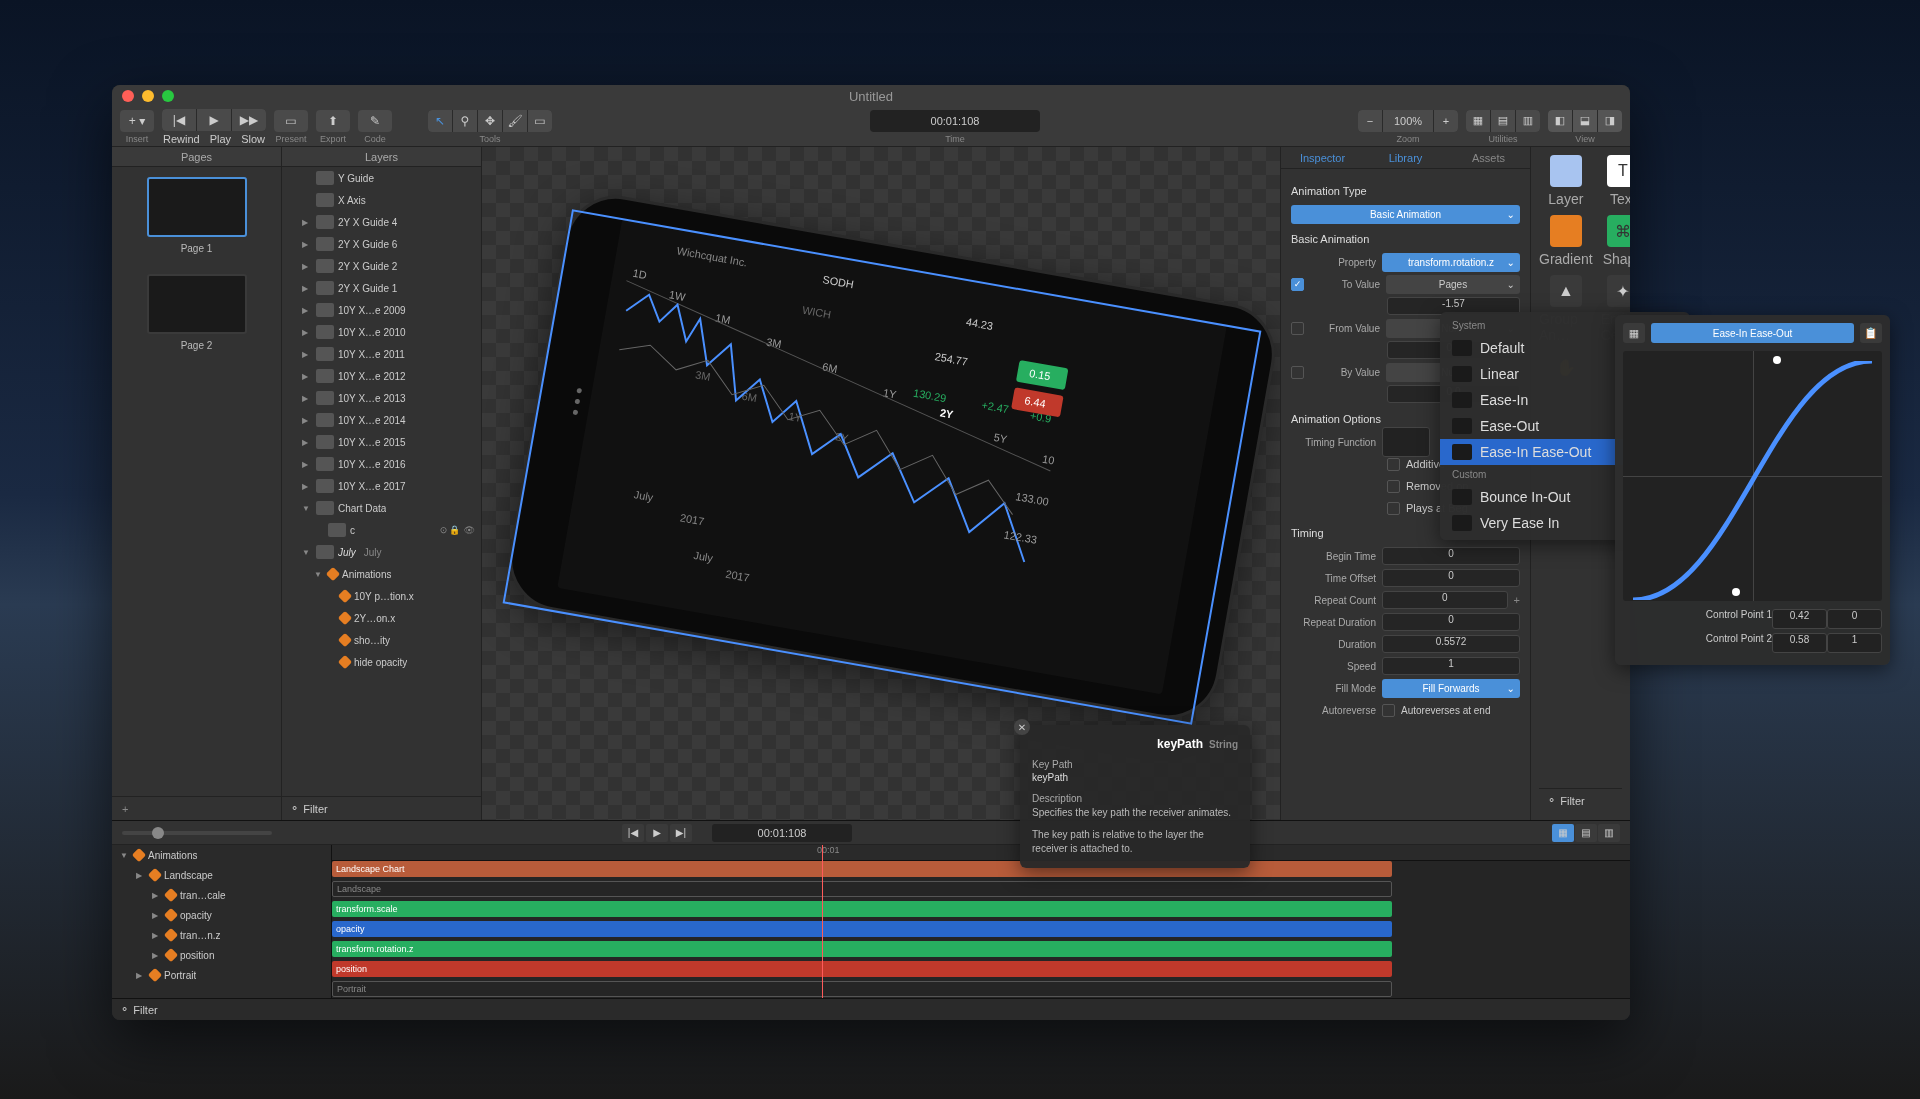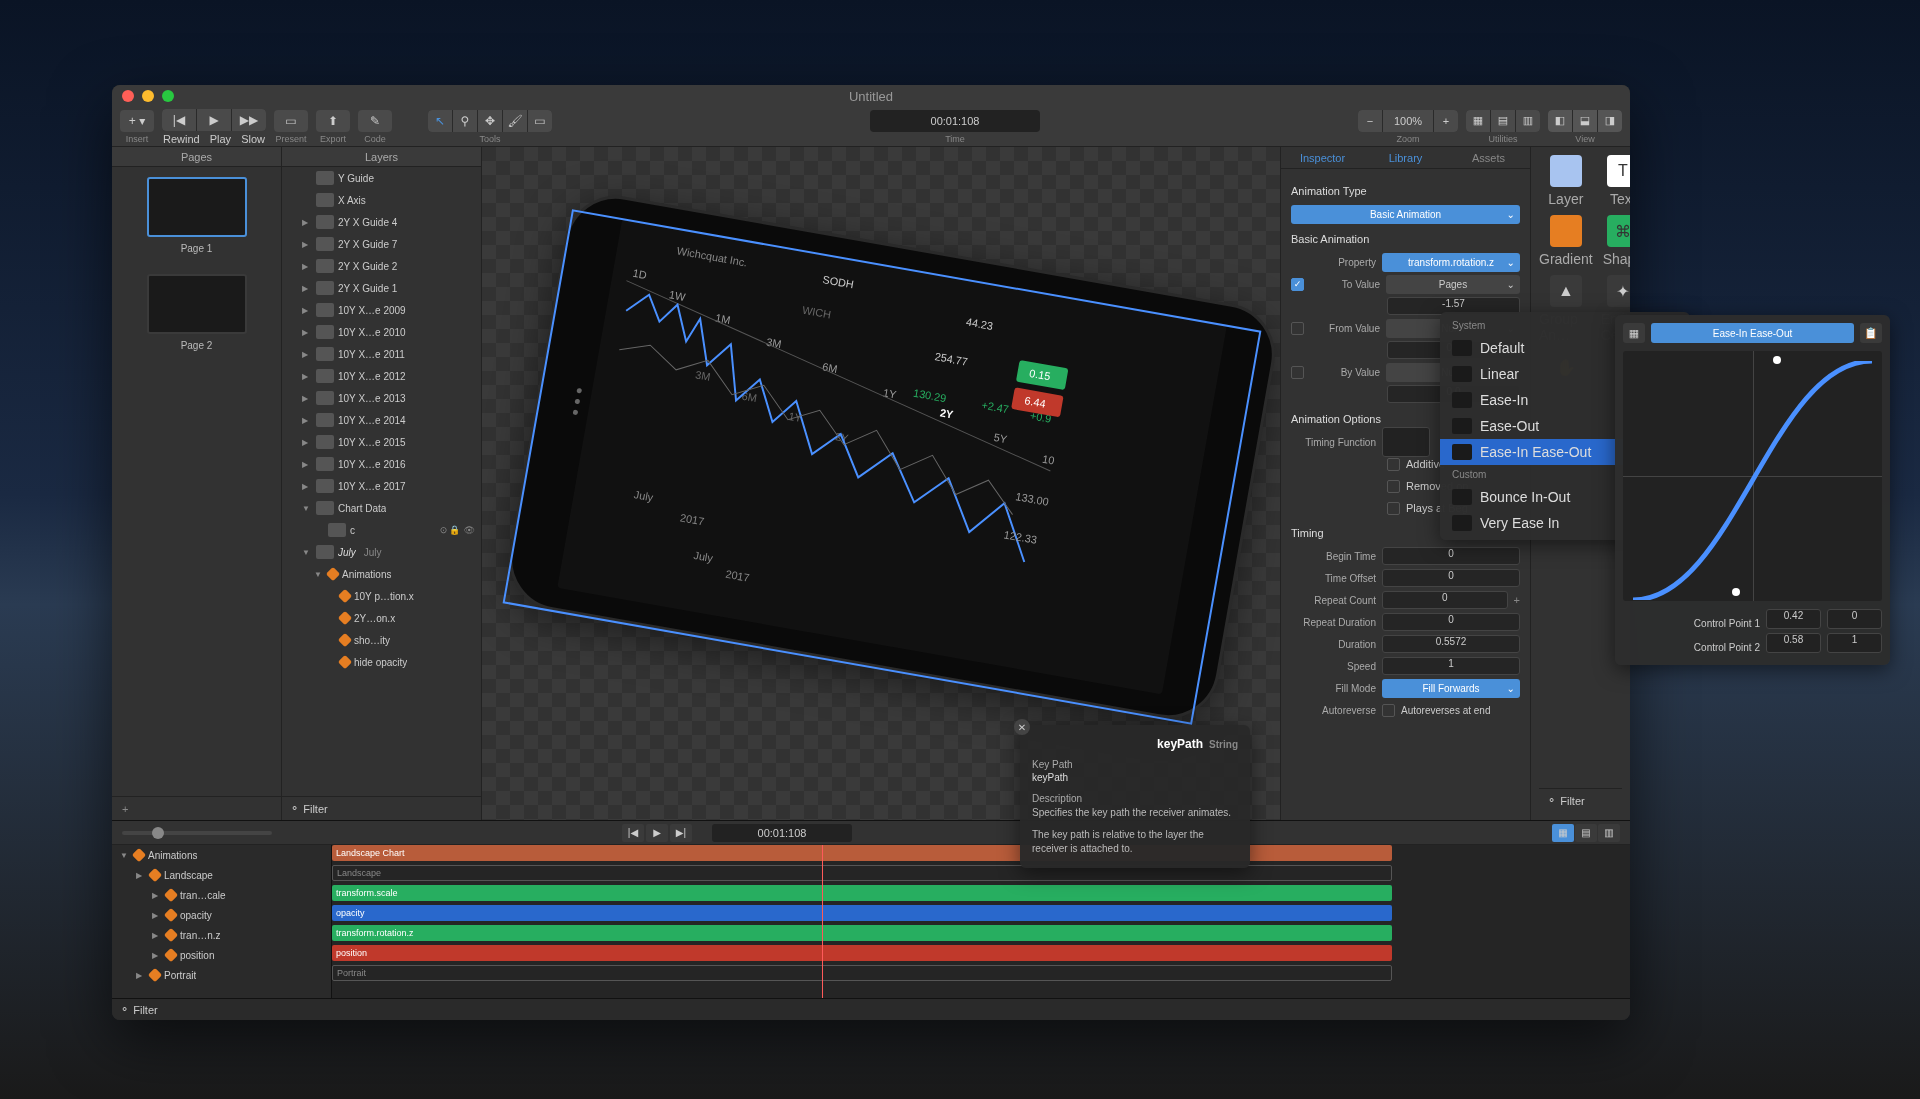--- a/index.html
+++ b/index.html
@@ -130,21 +130,21 @@
 .curve-editor{position:absolute;left:1615px;top:315px;width:275px;background:rgba(45,45,45,0.98);border-radius:6px;box-shadow:0 5px 20px rgba(0,0,0,0.5);z-index:60;padding:8px}
 .curve-ed-hdr{display:flex;align-items:center;gap:6px;margin-bottom:8px}
 .curve-ed-select{flex:1;height:20px;background:#4a90d9;border-radius:3px;display:flex;align-items:center;justify-content:center;font-size:10px;color:#fff}
 .curve-ed-btn{width:22px;height:20px;background:#3a3a3a;border-radius:3px;display:flex;align-items:center;justify-content:center;cursor:pointer}
 .curve-canvas{width:100%;height:250px;background:#222;border-radius:3px;position:relative;margin-bottom:8px}
 .curve-grid{position:absolute;inset:0}
 .curve-grid::before{content:"";position:absolute;left:50%;top:0;bottom:0;width:1px;background:#444}
 .curve-grid::after{content:"";position:absolute;top:50%;left:0;right:0;height:1px;background:#444}
 .curve-path{position:absolute;inset:10px}
 .curve-handle{position:absolute;width:8px;height:8px;background:#fff;border-radius:50%}
-.cp-row{display:flex;align-items:flex-end;gap:6px;margin-bottom:4px}
+.cp-row{display:flex;align-items:flex-start;margin-bottom:4px}
 .cp-lbl{flex:1;font-size:10px;color:#ccc;text-align:right}
 .cp-input{width:55px;height:20px;background:#222;border:1px solid #444;border-radius:3px;text-align:center;font-size:10px;color:#ccc}
 </style>
 </head>
 <body>
 
 <div class="desktop">
 <div class="window">
 
   <div class="titlebar">
@@ -261,21 +261,21 @@
               <span class="layer-name">X Axis</span>
             </div>
             <div class="layer-row indent1">
               <span class="disclosure">▶</span>
               <span class="layer-icon"></span>
               <span class="layer-name">2Y X Guide 4</span>
             </div>
             <div class="layer-row indent1">
               <span class="disclosure">▶</span>
               <span class="layer-icon"></span>
-              <span class="layer-name">2Y X Guide 7</span>
+              <span class="layer-name">2Y X Guide 6</span>
             </div>
             <div class="layer-row indent1">
               <span class="disclosure">▶</span>
               <span class="layer-icon"></span>
               <span class="layer-name">2Y X Guide 2</span>
             </div>
             <div class="layer-row indent1">
               <span class="disclosure">▶</span>
               <span class="layer-icon"></span>
               <span class="layer-name">2Y X Guide 1</span>
@@ -624,20 +624,23 @@
               <span class="layer-icon orange"></span>
               <span class="layer-name">position</span>
             </div>
             <div class="tl-track-row" style="padding-left: 24px;">
               <span class="disclosure">▶</span>
               <span class="layer-icon orange"></span>
               <span class="layer-name">Portrait</span>
             </div>
           </div>
       <div class="tl-tracks-bars">
+        <div class="tl-ruler">
+              <div class="tl-ruler-mark" style="left:485px">00:01</div>
+            </div>
         <div id="tl-bars" style="position:relative">
               <div class="tl-bar" style="top: 0px; left: 0px; width: 1060px; background: rgb(184, 92, 58);">Landscape Chart</div>
               <div class="tl-bar" style="top: 20px; left: 0px; width: 1060px; background: transparent; border: 1px solid rgb(85, 85, 85); color: rgb(136, 136, 136);">Landscape</div>
               <div class="tl-bar" style="top: 40px; left: 0px; width: 1060px; background: rgb(39, 174, 96);">transform.scale</div>
               <div class="tl-bar" style="top: 60px; left: 0px; width: 1060px; background: rgb(41, 104, 204);">opacity</div>
               <div class="tl-bar" style="top: 80px; left: 0px; width: 1060px; background: rgb(39, 174, 96);">transform.rotation.z</div>
               <div class="tl-bar" style="top: 100px; left: 0px; width: 1060px; background: rgb(192, 57, 43);">position</div>
               <div class="tl-bar" style="top: 120px; left: 0px; width: 1060px; background: transparent; border: 1px solid rgb(85, 85, 85); color: rgb(136, 136, 136);">Portrait</div>
             </div>
         <div class="tl-playhead"></div>

